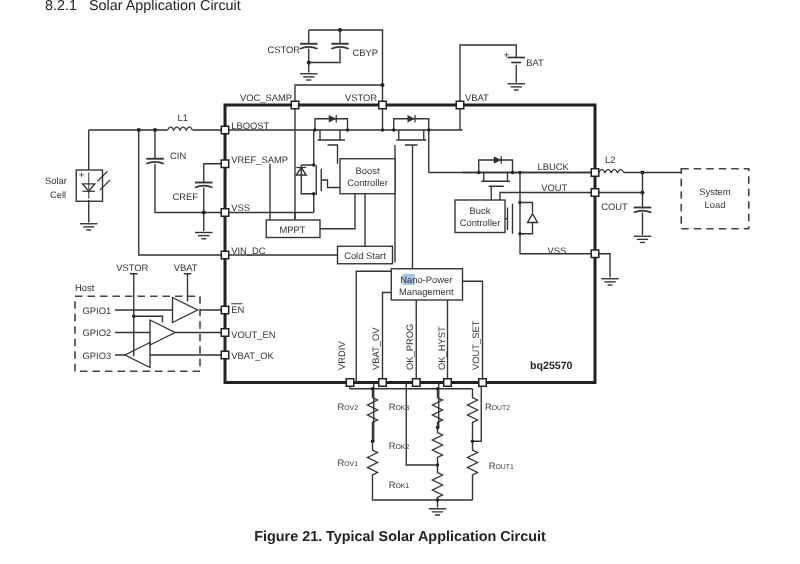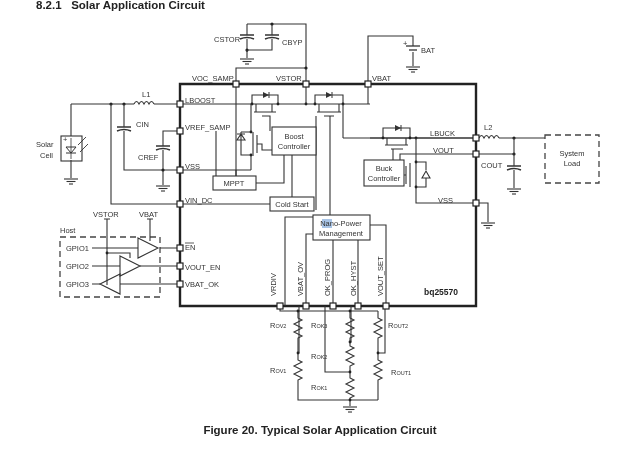--- a/index.html
+++ b/index.html
@@ -1,17 +1,17 @@
 <!DOCTYPE html>
 <html><head>
 <meta charset="utf-8">
 <style>
   html, body { margin: 0; padding: 0; background: #ffffff; }
   body { width: 640px; height: 451px; position: relative; overflow: hidden; font-family: "Liberation Sans", sans-serif; }
-  #heading { position: absolute; left: 36px; top: -1px; font-size: 11.5px; font-weight: bold; color: #222; white-space: pre; }
+  #heading { position: absolute; left: 36px; top: -1px; font-size: 11.5px; font-weight: normal; color: #222; white-space: pre; }
   #caption { position: absolute; left: 0; width: 640px; top: 424px; text-align: center; font-size: 11.5px; font-weight: bold; color: #222; }
   svg { position: absolute; left: 0; top: 0; }
   .w { stroke: #333; stroke-width: 1.1; fill: none; }
   .wb { stroke: #222; stroke-width: 2.4; fill: none; }
   .dash { stroke: #444; stroke-width: 1.3; fill: none; stroke-dasharray: 6 4; }
   .lbl { font-family: "Liberation Sans", sans-serif; font-size: 7.5px; fill: #333; }
   .lblb { font-family: "Liberation Sans", sans-serif; font-size: 8.5px; fill: #222; font-weight: bold; }
   .box { fill: #fff; stroke: #333; stroke-width: 1.1; }
   .pin { fill: #fff; stroke: #222; stroke-width: 1.2; }
   .dot { fill: #222; }
@@ -266,13 +266,13 @@
     <rect class="pin" x="473" y="151" width="6" height="6"></rect>
     <rect class="pin" x="473" y="200" width="6" height="6"></rect>
     <rect class="pin" x="277" y="303" width="6" height="6"></rect>
     <rect class="pin" x="303" y="303" width="6" height="6"></rect>
     <rect class="pin" x="330" y="303" width="6" height="6"></rect>
     <rect class="pin" x="355" y="303" width="6" height="6"></rect>
     <rect class="pin" x="383" y="303" width="6" height="6"></rect>
   </g>
 </svg>
 
-<div id="caption">Figure 20.  Typical Solar Application Circuit</div>
+<div id="caption">Figure 21.  Typical Solar Application Circuit</div>
 
 </body></html>

